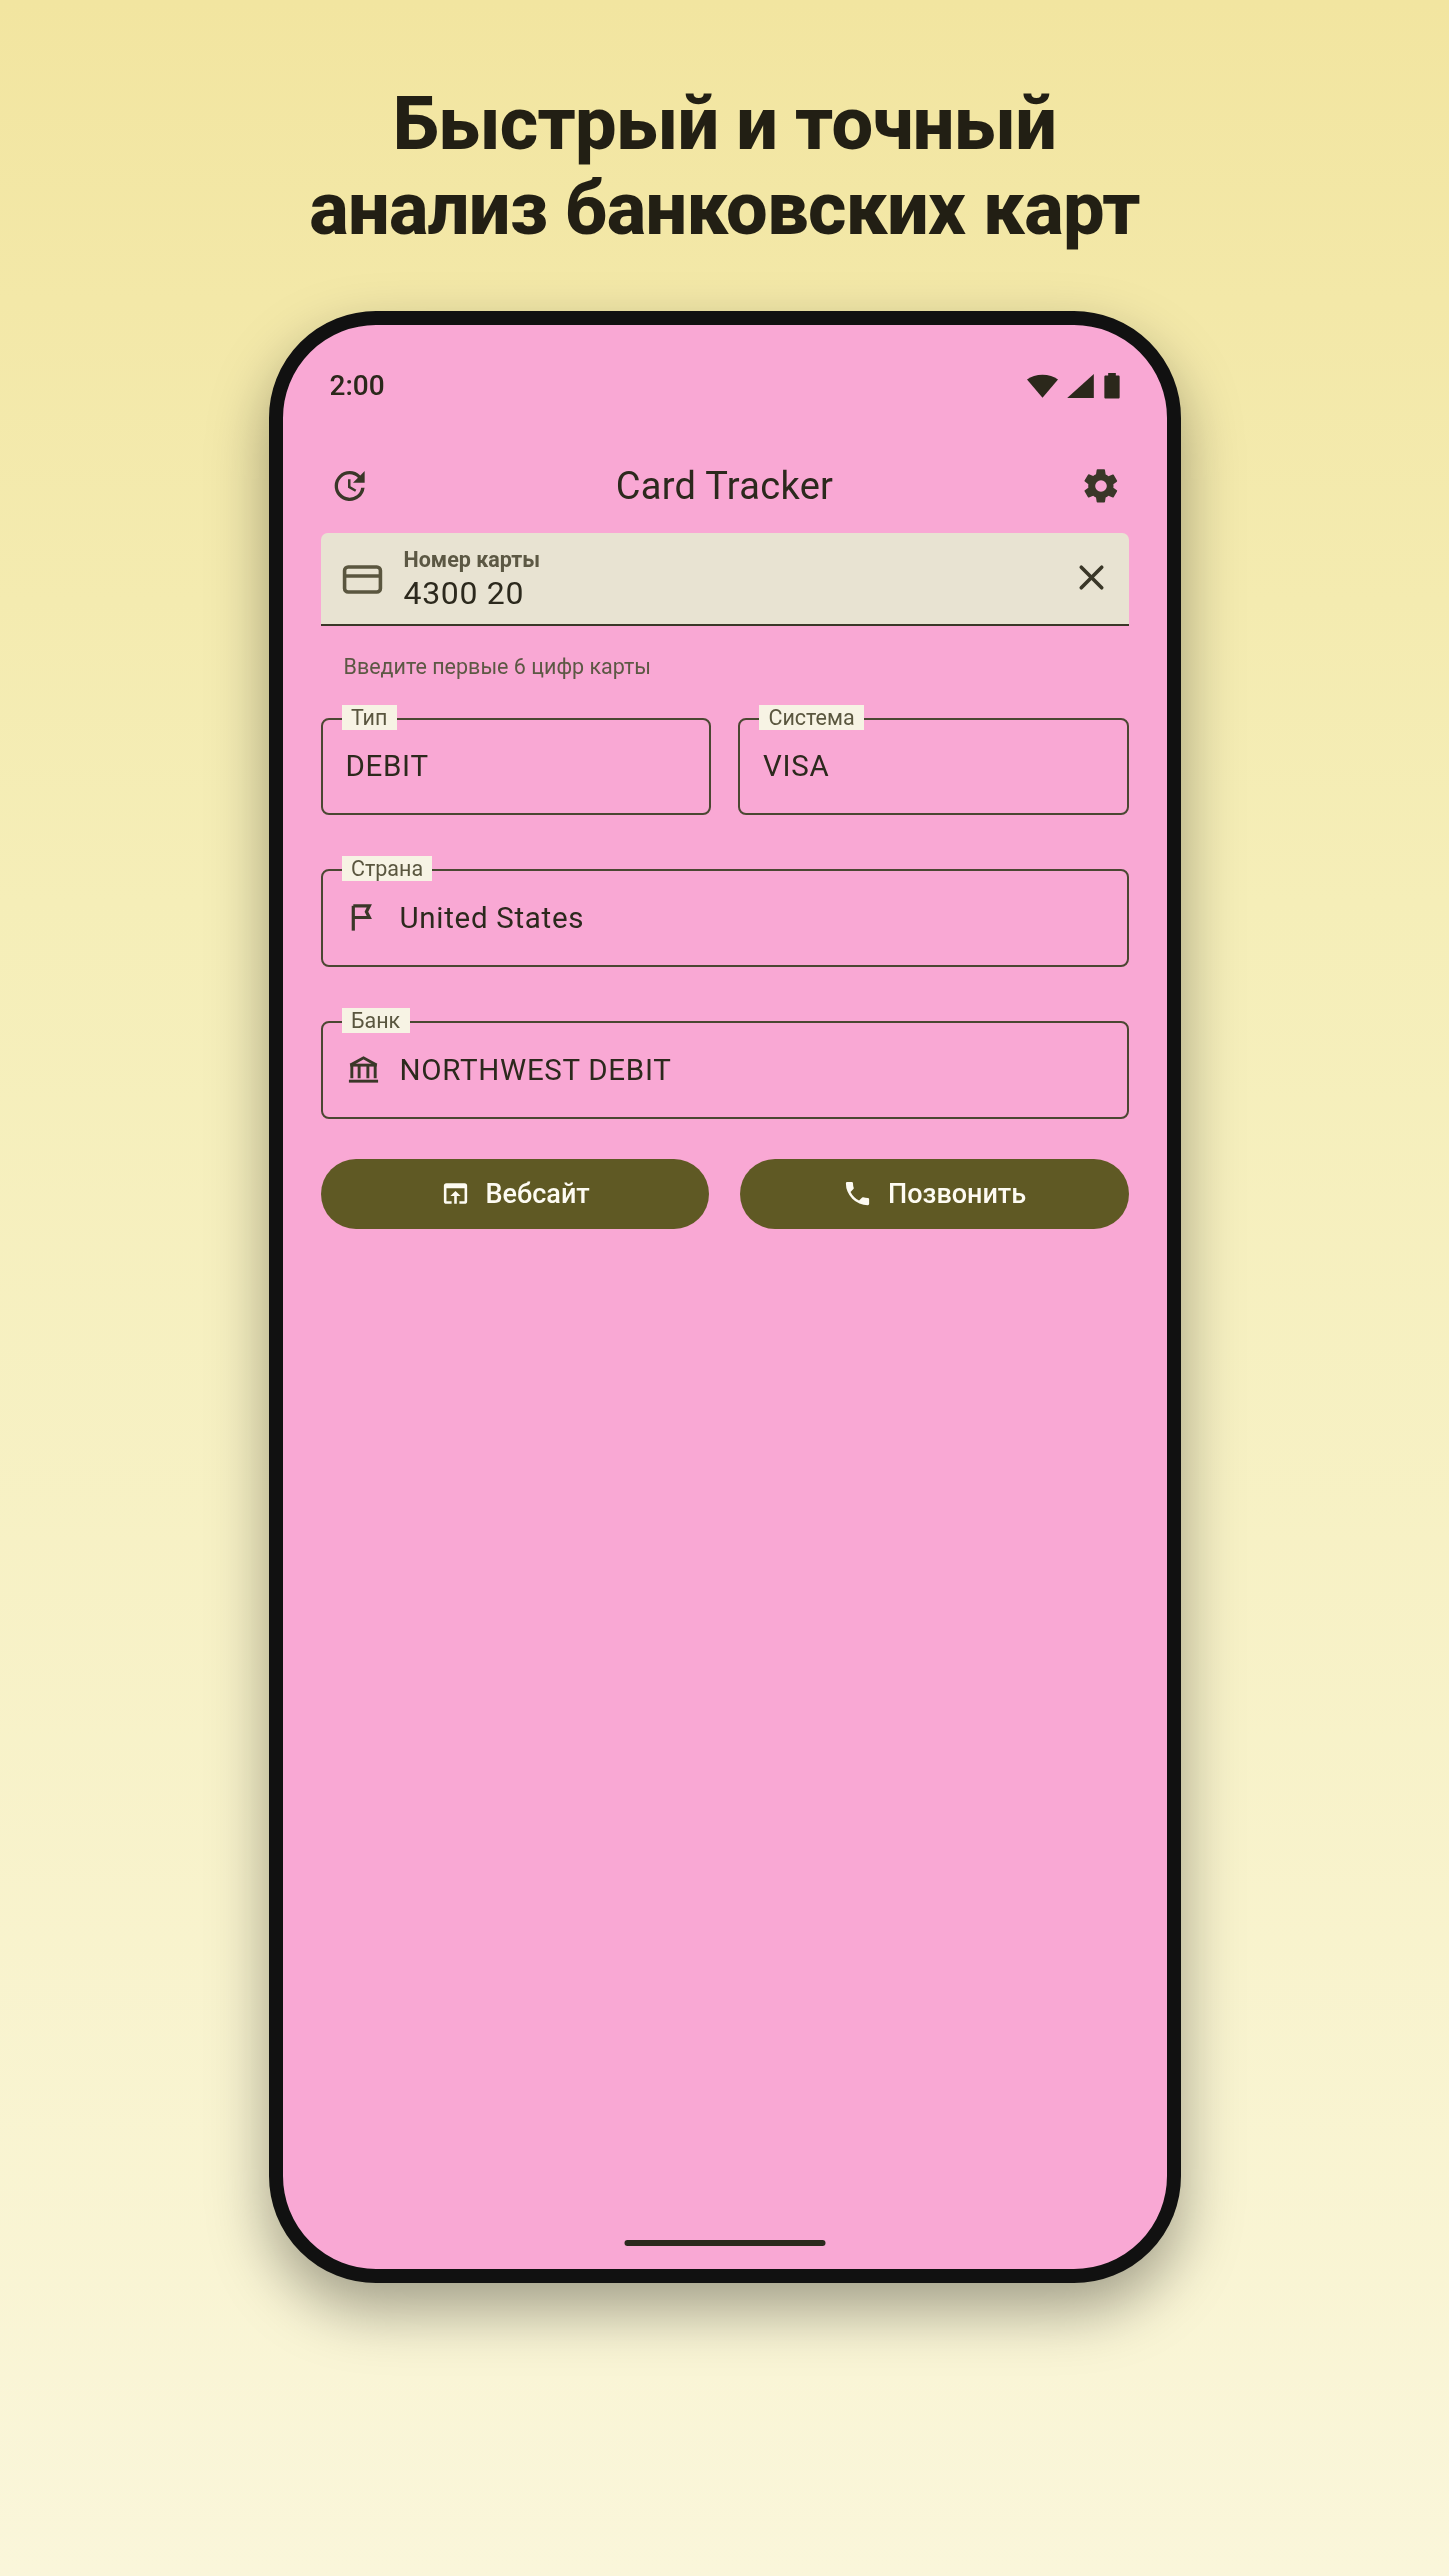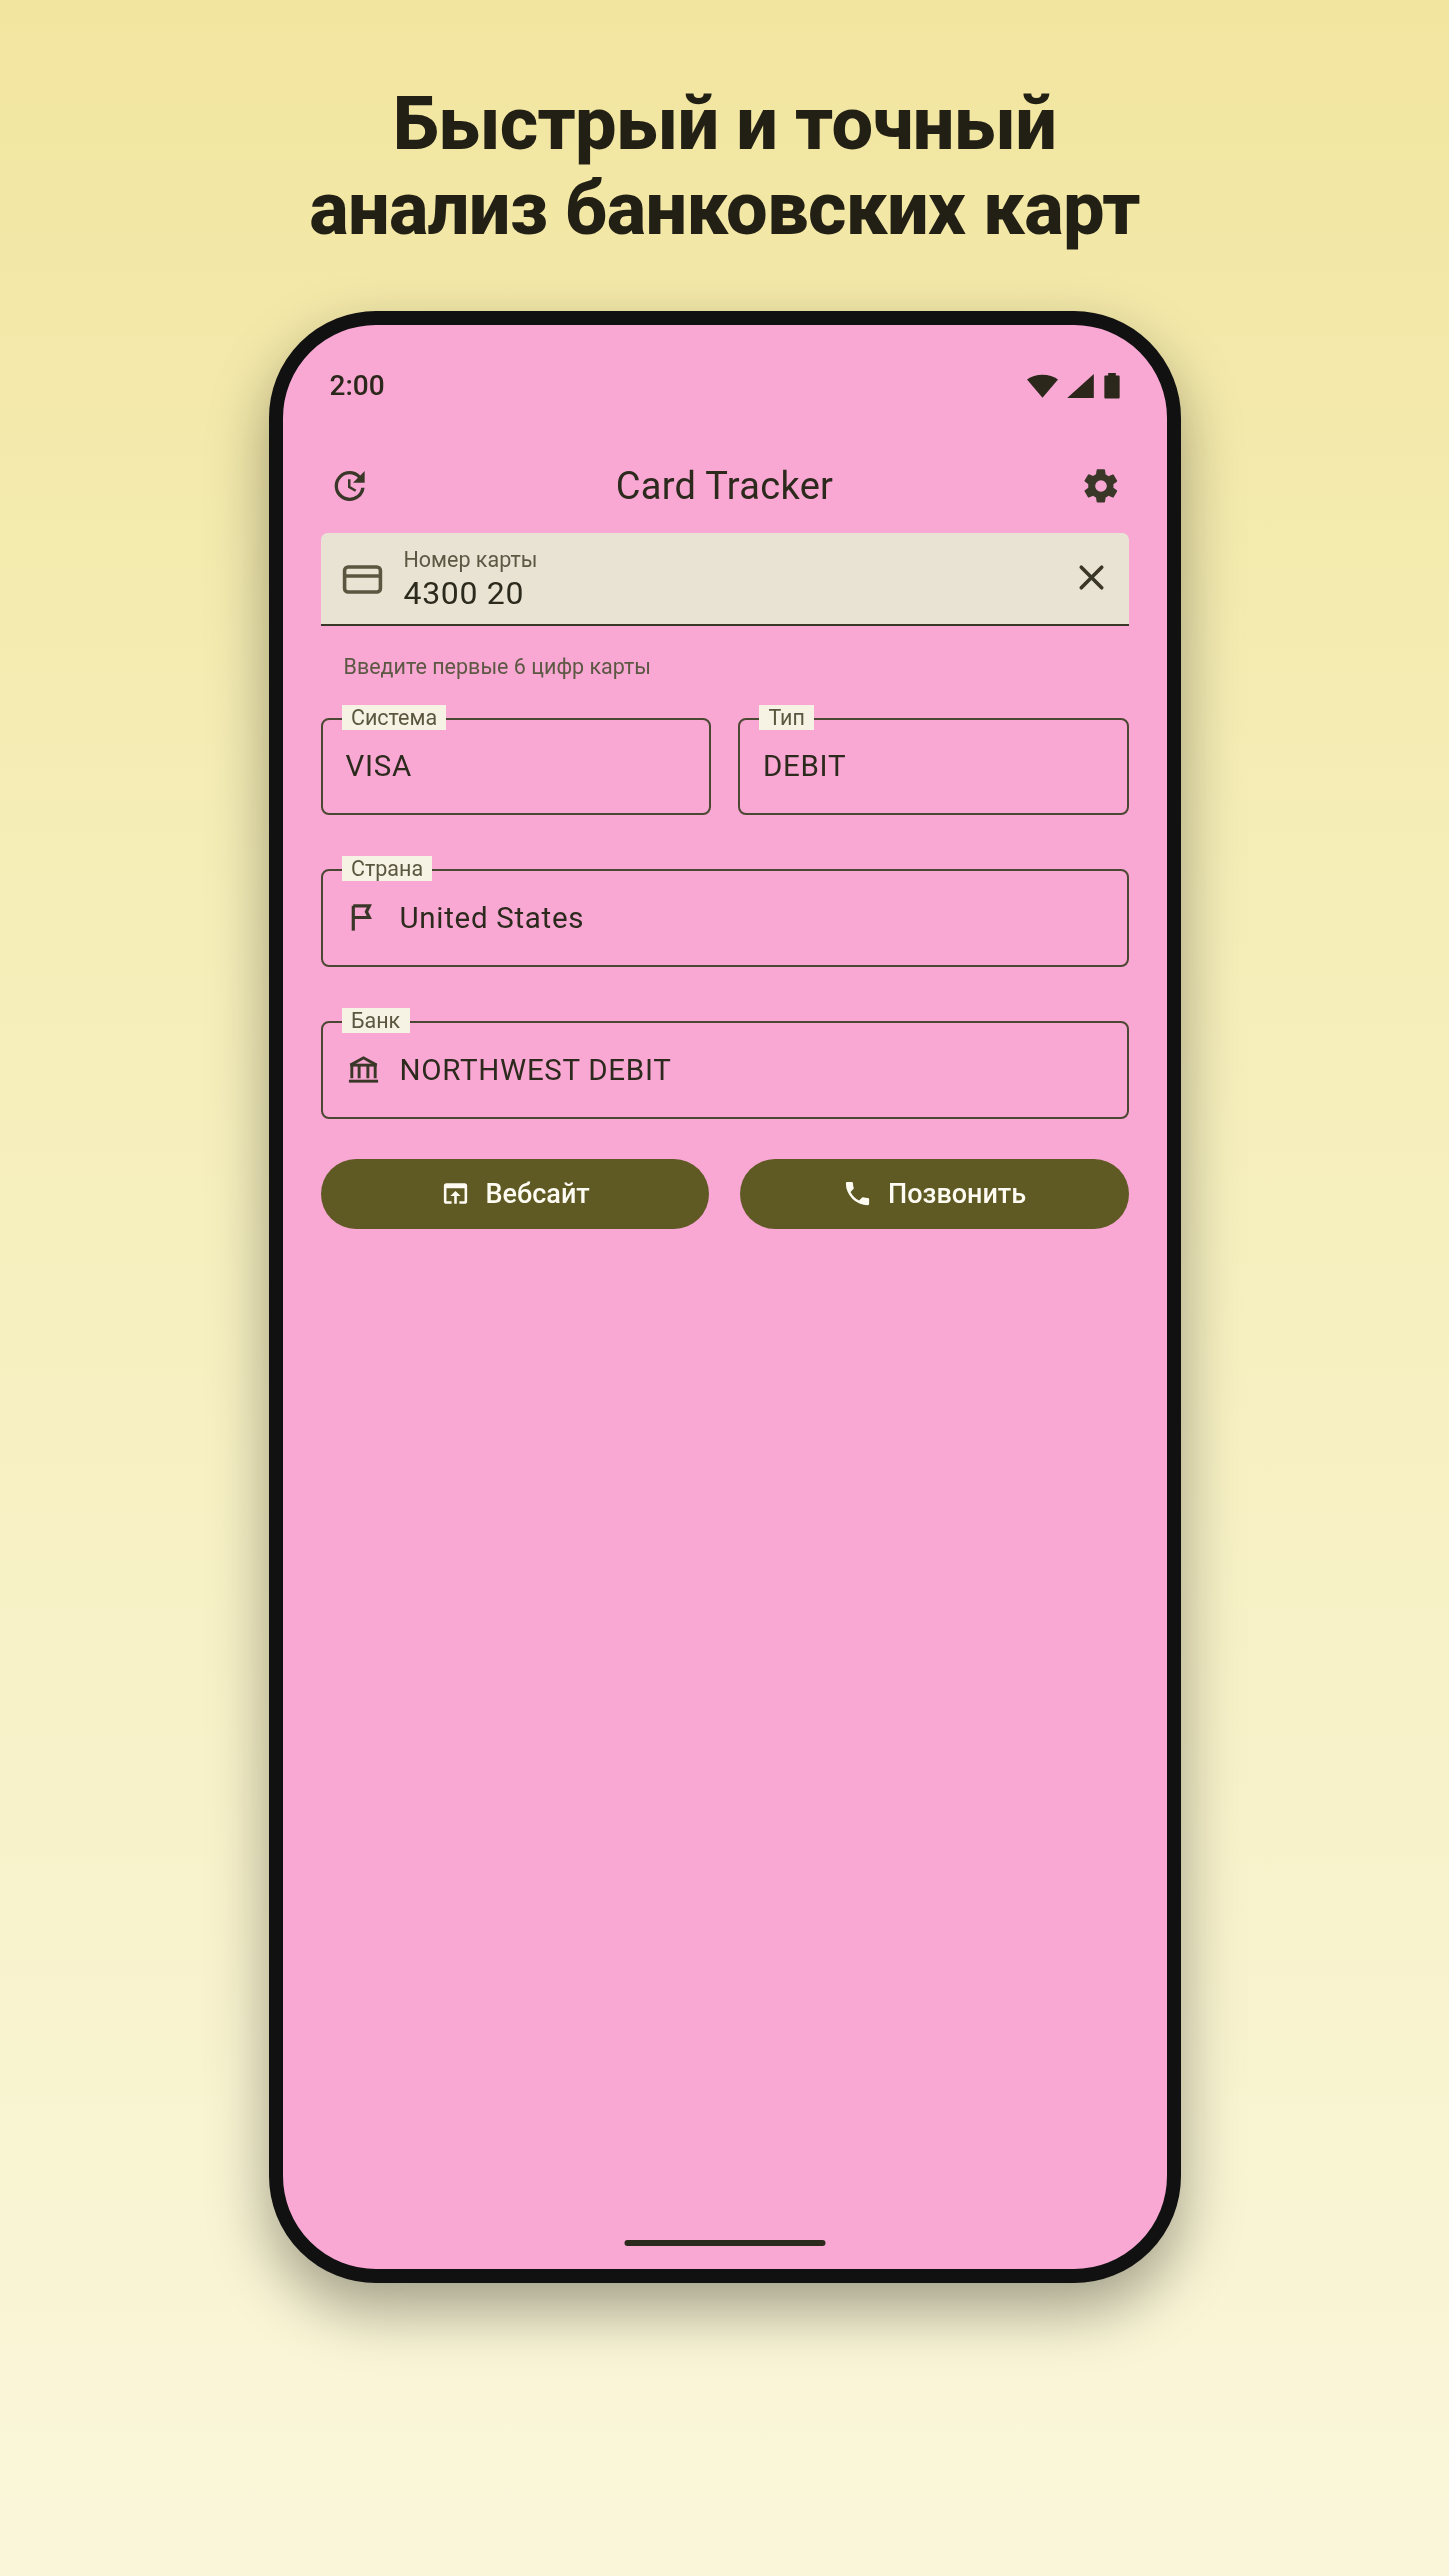--- a/index.html
+++ b/index.html
@@ -70,21 +70,21 @@
   .card-input {
     background: #e8e3d2;
     border-radius: 6.7px 6.7px 0 0;
     border-bottom: 2.7px solid #3a3728;
     display: flex;
     align-items: center;
     padding: 13.4px 20px 12px 20px;
     gap: 20px;
   }
   .card-input .field-col { flex: 1; }
-  .card-input .label { font-size: 21.5px; color: #5c5844; }
+  .card-input .label { font-size: 21.5px; color: #5c5844; font-weight: bold; }
   .card-input .value { font-size: 32px; color: #2c291d; margin-top: 2px; letter-spacing: 0.7px; }
   .helper {
     font-size: 21.5px;
     color: #5c5844;
     padding: 28px 23px 0 23px;
   }
 
   
   .row { display: flex; gap: 27px; margin-top: 39px; }
   .outlined {
@@ -196,26 +196,26 @@
         <svg width="35" height="35" viewBox="0 0 24 24" fill="none" stroke="#3a3728" stroke-width="2.5" stroke-linecap="round">
             <line x1="5" y1="5" x2="19" y2="19"></line>
             <line x1="19" y1="5" x2="5" y2="19"></line>
           </svg>
       </div>
     </div>
     <div class="helper">Введите первые 6 цифр карты</div>
 
     <div class="row">
       <div class="outlined half">
+        <span class="legend">Тип</span>
+        <span class="value">DEBIT</span>
+      </div>
+      <div class="outlined half">
         <span class="legend">Система</span>
         <span class="value">VISA</span>
-      </div>
-      <div class="outlined half">
-        <span class="legend">Тип</span>
-        <span class="value">DEBIT</span>
       </div>
     </div>
 
     <div class="outlined full">
       <span class="legend">Страна</span>
       <svg width="35" height="35" viewBox="0 0 24 24" fill="none" stroke="#3a3728" stroke-width="2.2">
           <path d="M5 21V4"></path>
           <path d="M5 4h11l-2 4 2 4H5"></path>
         </svg>
       <span class="value">United States</span>

